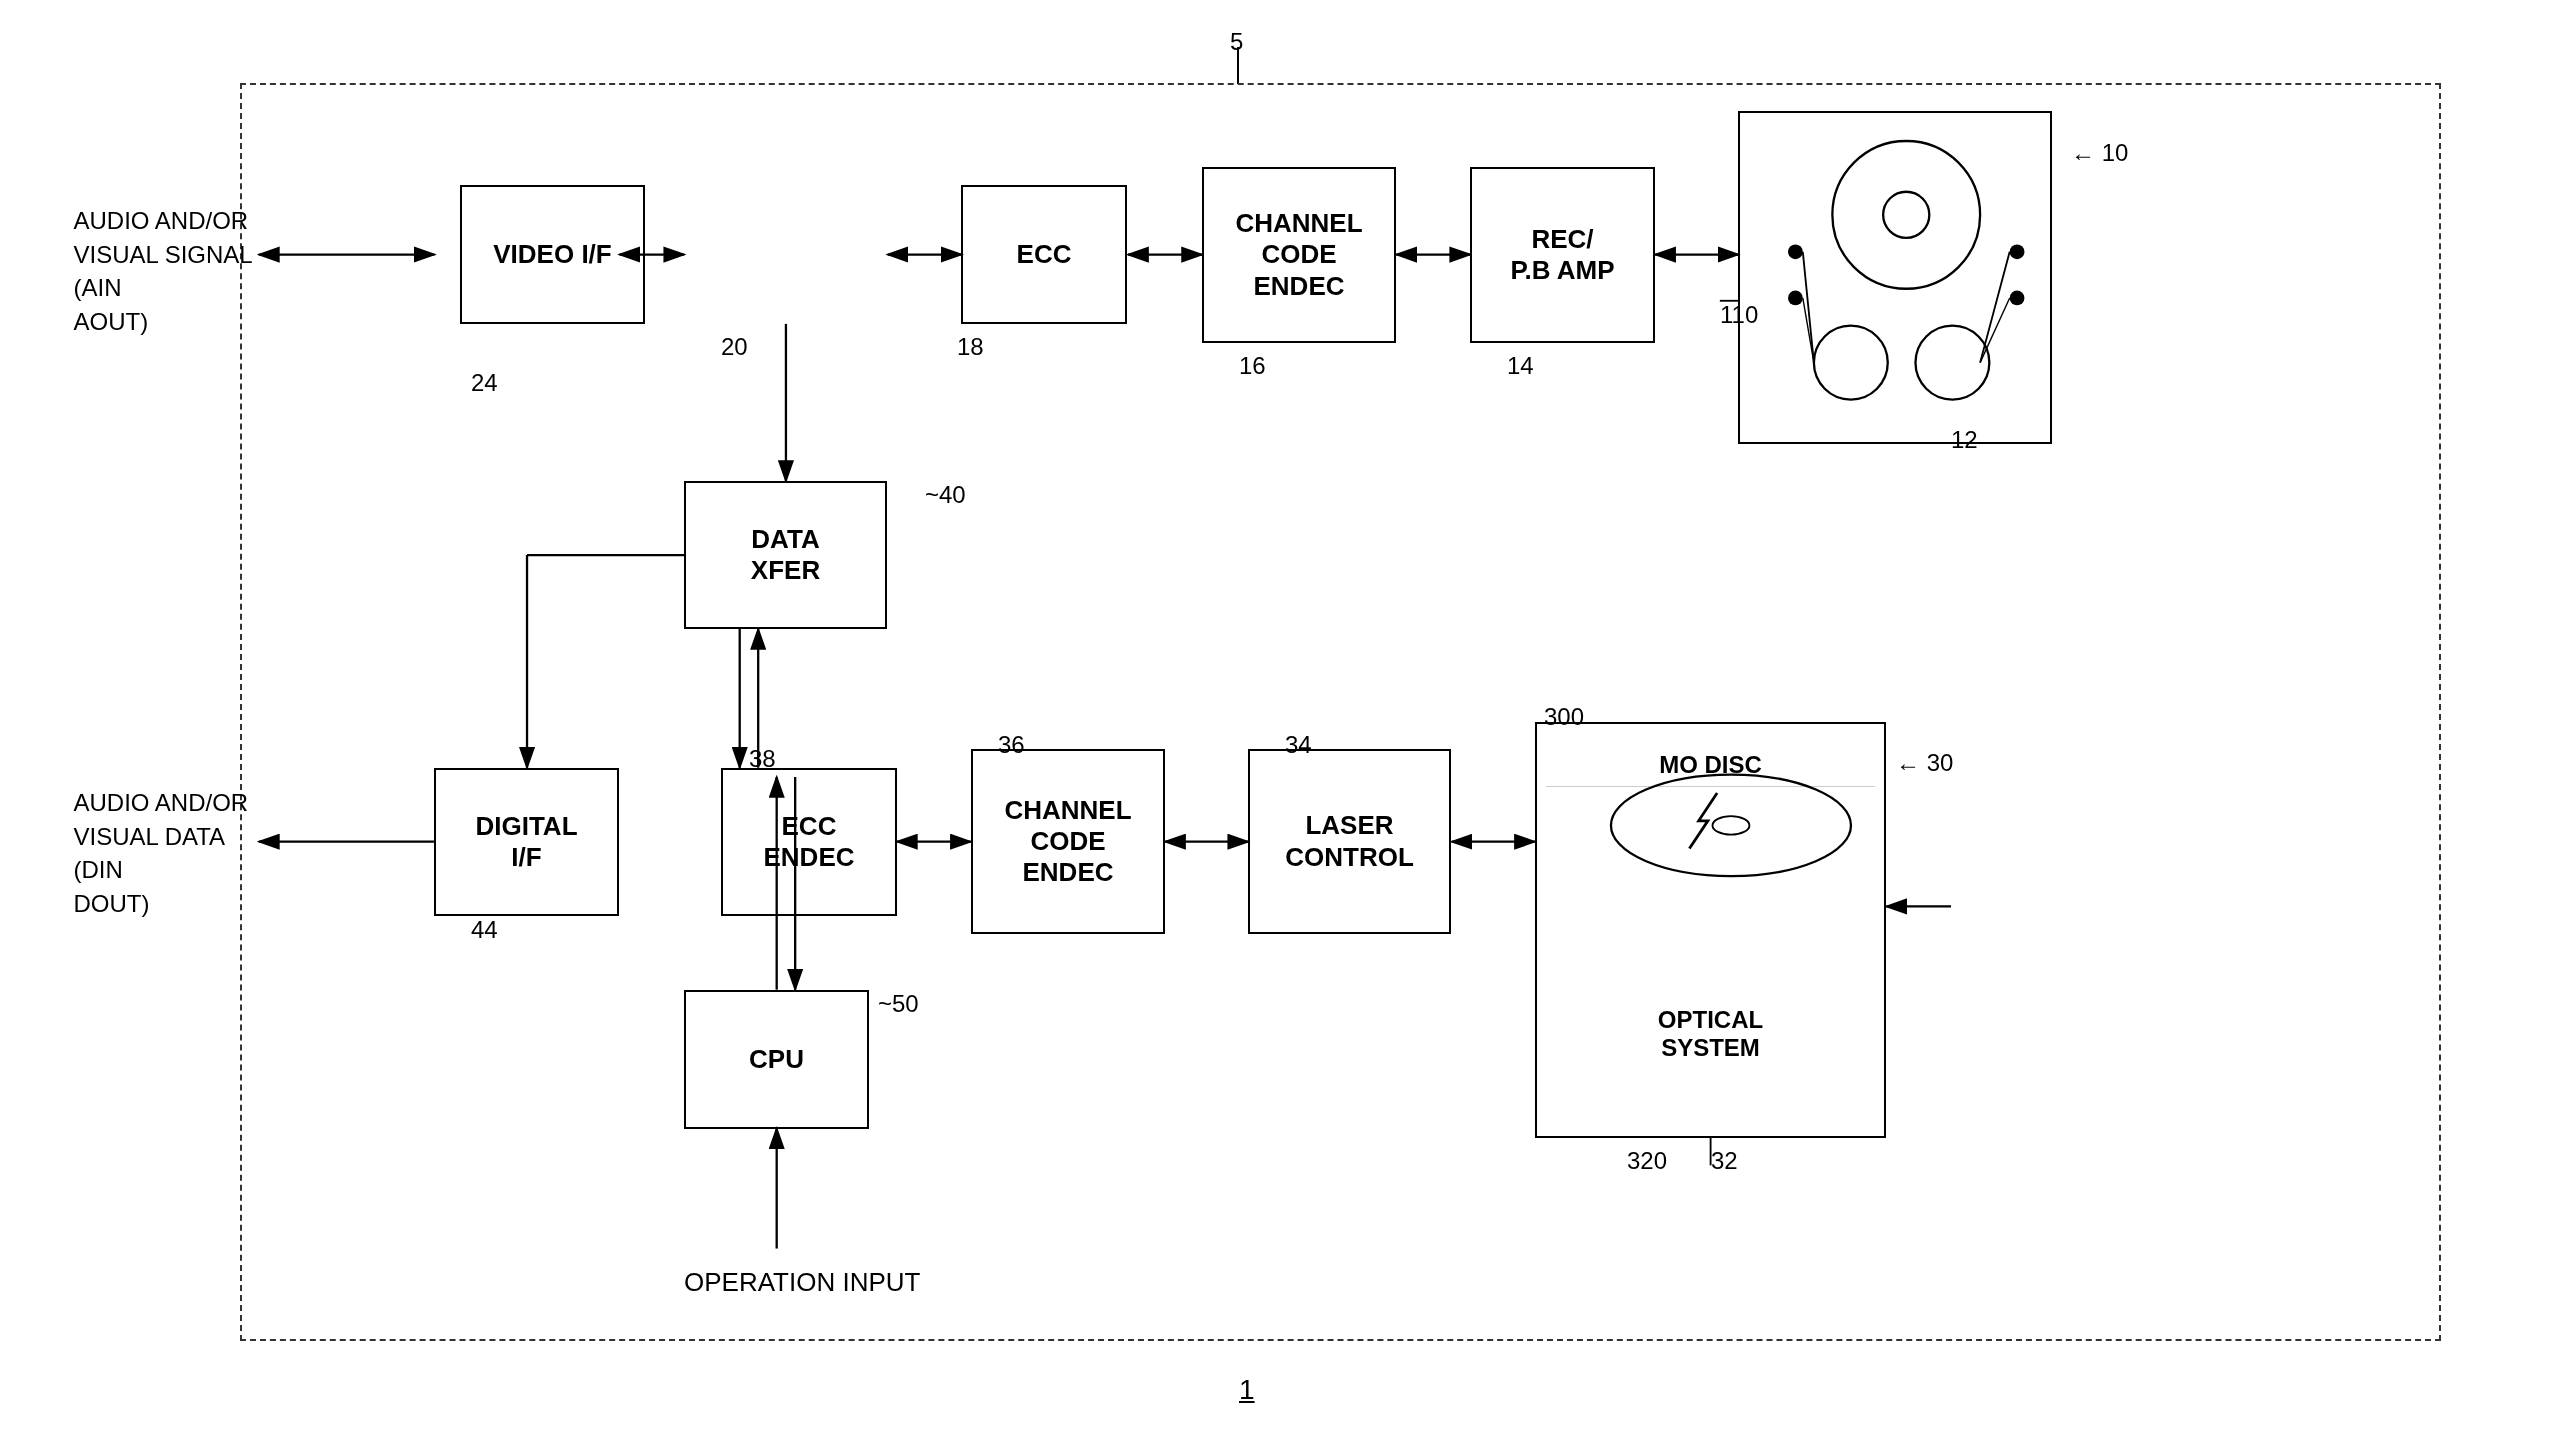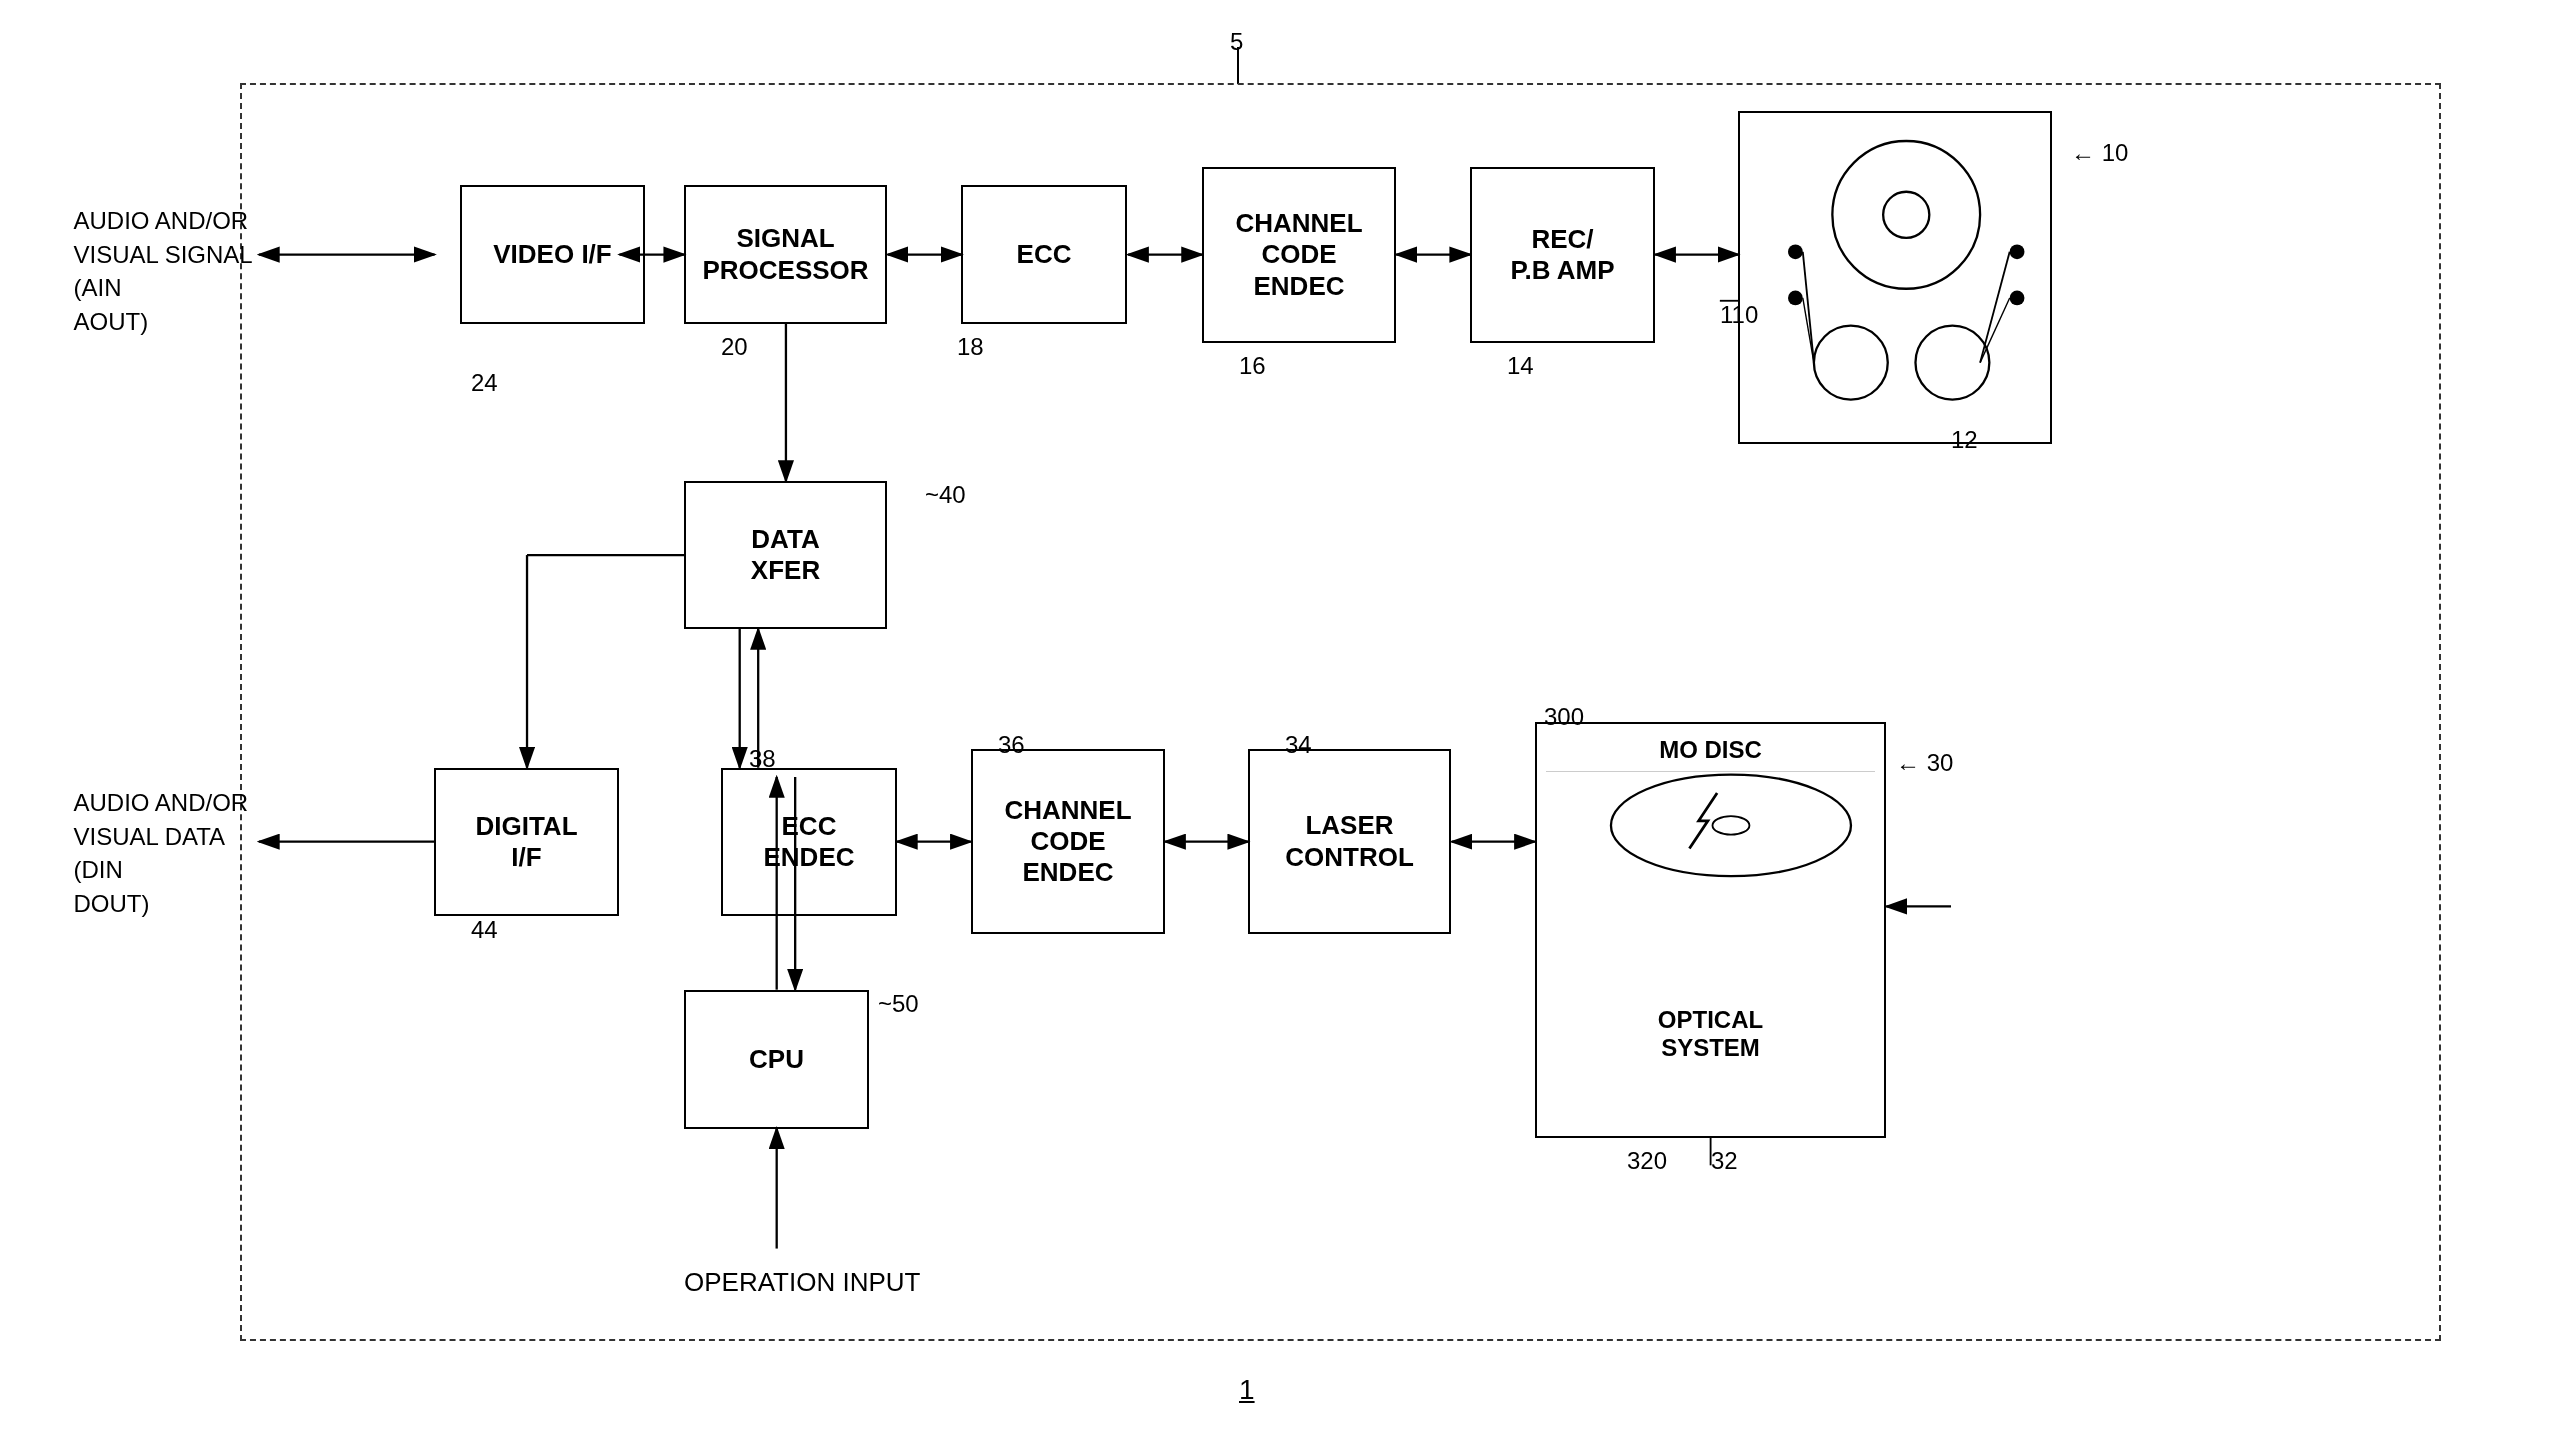--- a/index.html
+++ b/index.html
@@ -84,23 +84,20 @@
   <div style="position:absolute; top:18.5px; left:1182px; width:1.8px; height:37px; background:#000;"></div>
 
   <div class="main-box"></div>
 
   <div class="block" style="top:157px; left:379px; width:185px; height:139px;margin-left:26px;">
     <span>VIDEO
 I/F</span>
   </div>
   <div class="ref-num" style="top:305px; left:416px;margin-top:36px;">24</div>
 
-  <div class="block" style="top:157px; left:629px; width:203px; height:139px;">
-    <span>SIGNAL<br>PROCESSOR</span>
-  </div>
   <div class="ref-num" style="top:305px; left:666px;">20</div>
 
   <div class="block" style="top:157px; left:906px; width:166px; height:139px;">
     <span>ECC</span>
   </div>
   <div class="ref-num" style="top:305px; left:902px;">18</div>
 
   <div class="block" style="top:139px; left:1147px; width:194px; height:176px;">
     <span>CHANNEL<br>CODE<br>ENDEC</span>
   </div>
@@ -161,21 +158,21 @@
   </div>
   <div class="ref-num" style="top:703px; left:1230px;">34</div>
 
   <div class="block" style="top:962px; left:629px; width:185px; height:139px;">
     <span>CPU</span>
   </div>
   <div class="ref-num" style="top:962px; left:823px;">~50</div>
 
   <div class="optical-box" style="top:694px; left:1480px; width:351px; height:416px;">
 
-    <div style="position:absolute; top:12px; left:9.2px; right:9.2px; text-align:center; font-size:24px; font-weight:bold; border-bottom:0.9px solid #ccc; padding-bottom:7.4px;">MO DISC</div>
+    <div style="position:absolute; top:27px; left:9.2px; right:9.2px; text-align:center; font-size:24px; font-weight:bold; border-bottom:0.9px solid #ccc; padding-bottom:7.4px;">MO DISC</div>
 
     <svg width="333" height="120" viewBox="0 0 360 130" style="position:absolute; top:46px; left:9.2px;">
 
       <ellipse cx="200" cy="60" rx="130" ry="55" fill="none" stroke="#000" stroke-width="2.5"></ellipse>
       <ellipse cx="200" cy="60" rx="20" ry="10" fill="none" stroke="#000" stroke-width="2"></ellipse>
 
       <polyline points="155,85 175,55 165,55 185,25" fill="none" stroke="#000" stroke-width="3"></polyline>
     </svg>
 
     <div style="position:absolute; bottom:74px; left:0; right:0; text-align:center; font-size:24px; font-weight:bold;">OPTICAL<br>SYSTEM</div>

